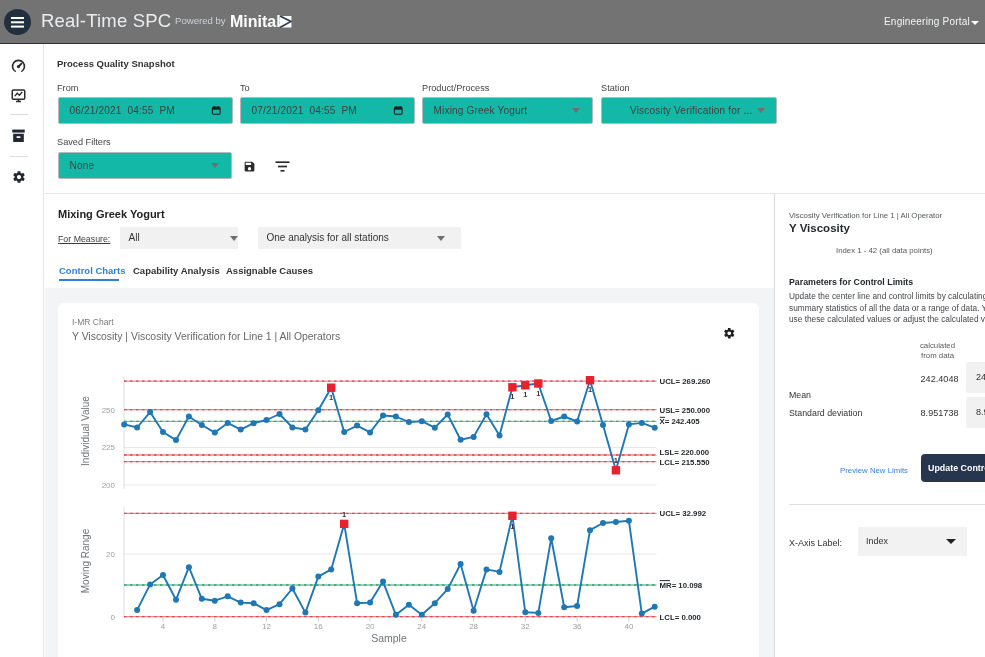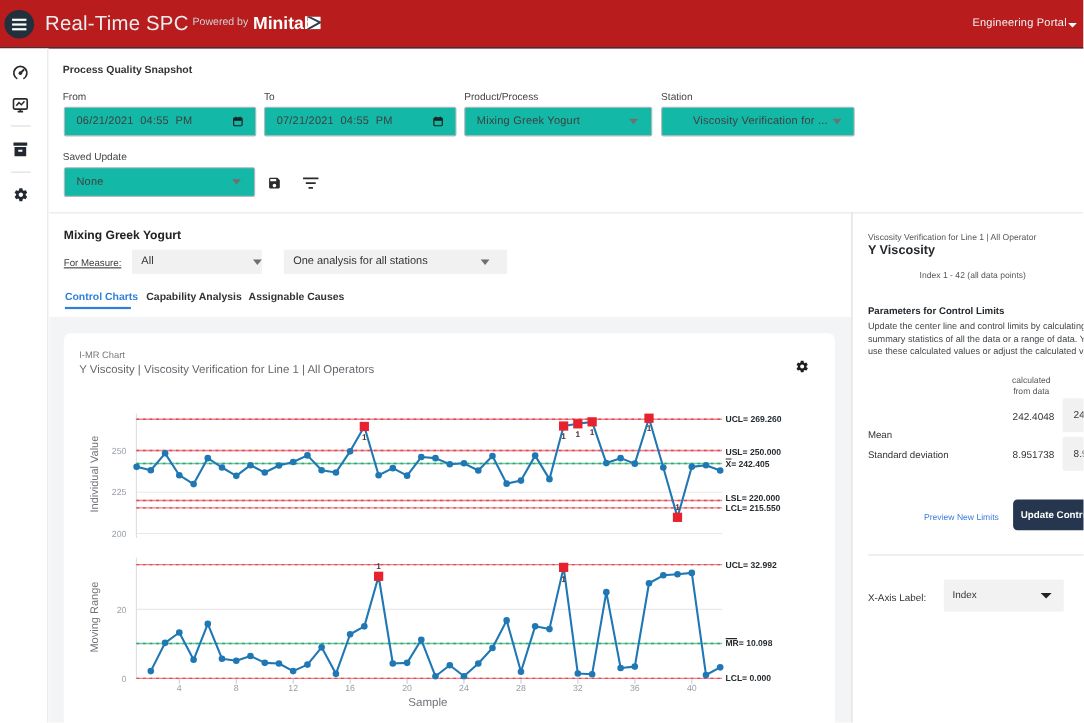--- a/index.html
+++ b/index.html
@@ -4,21 +4,21 @@
 * {margin:0;padding:0;box-sizing:border-box;}
 html,body {width:985px;height:657px;overflow:hidden;font-family:"Liberation Sans",sans-serif;background:#fff;position:relative;}
 .abs {position:absolute;}
 .lbl {position:absolute;font-size:9.2px;color:#454545;}
 .inp {position:absolute;height:27px;border:1px solid #b5b9bd;border-radius:2px;background:#14b8a6;font-size:10px;color:#3f3f3f;line-height:25px;padding-left:10.5px;letter-spacing:0.2px;}
 .gsel {position:absolute;background:#f1f1f2;font-size:10px;color:#333;line-height:22px;padding-left:9px;}
 .car {position:absolute;width:0;height:0;border-left:4.5px solid transparent;border-right:4.5px solid transparent;border-top:5px solid #6f6f6f;}
 </style></head>
 <body>
 
-<div class="abs" style="left:0;top:0;width:985px;height:44px;background:#b91c1c;border-bottom:1px solid #233240;">
+<div class="abs" style="left:0;top:0;width:985px;height:44px;background:#737373;border-bottom:1px solid #233240;">
   <div class="abs" style="left:4px;top:8.5px;width:27px;height:26px;border-radius:50%;background:#22303d;"></div>
   <div class="abs" style="left:10.5px;top:16.5px;width:13px;height:2.4px;background:#fff;box-shadow:0 4.3px 0 #fff, 0 8.6px 0 #fff;"></div>
   <div class="abs" style="left:41px;top:9.5px;font-size:18.5px;color:#e9edf0;letter-spacing:0.2px;">Real-Time SPC</div>
   <div class="abs" style="left:175px;top:15px;font-size:9.6px;color:#ccd3d9;">Powered by</div>
   <div class="abs" style="left:230px;top:13px;font-size:16px;font-weight:bold;color:#fff;">Minitab</div>
   <div class="abs" style="left:275px;top:13.5px;"><svg width="12" height="12" viewBox="0 0 12 12" style="margin-left:5px">
         <rect x="0" y="0" width="11.4" height="11.5" fill="#fff"></rect>
         <path d="M0 0 L11 5.4 L0 11.5" fill="none" stroke="#2d3e50" stroke-width="1.7"></path>
       </svg></div>
   <div class="abs" style="left:884px;top:15.5px;font-size:10px;color:#f2f5f7;letter-spacing:0.2px;">Engineering Portal</div>
@@ -60,21 +60,21 @@
 <div class="inp" style="left:240px;top:96.5px;width:175px;">07/21/2021&nbsp; 04:55&nbsp; PM</div>
 <svg width="10.5" height="10.5" viewBox="0 0 24 24" style="position:absolute;left:393px;top:105px">
     <rect x="3.2" y="4.8" width="17.6" height="16.4" rx="2.5" fill="none" stroke="#1d1d1d" stroke-width="2.4"></rect>
     <path d="M4 5.5 h16 v5.2 h-16 z" fill="#1d1d1d"></path>
     <path d="M7.5 2.6 v3.4 M16.5 2.6 v3.4" stroke="#1d1d1d" stroke-width="2.6" fill="none"></path>
   </svg>
 <div class="inp" style="left:422px;top:96.5px;width:171px;">Mixing Greek Yogurt</div>
 <div class="car" style="left:572px;top:108px;"></div>
 <div class="inp" style="left:601px;top:96.5px;width:176px;padding-left:28px;">Viscosity Verification for ...</div>
 <div class="car" style="left:757px;top:108px;"></div>
-<div class="lbl" style="left:57px;top:137px;">Saved Update</div>
+<div class="lbl" style="left:57px;top:137px;">Saved Filters</div>
 <div class="inp" style="left:58px;top:151.5px;width:174px;">None</div>
 <div class="car" style="left:211px;top:163px;"></div>
 <svg width="13" height="13" viewBox="0 0 24 24" style="position:absolute;left:243px;top:159.5px" fill="#2b2b2b">
     <path d="M17 3H5c-1.11 0-2 .9-2 2v14c0 1.1.89 2 2 2h14c1.1 0 2-.9 2-2V7l-4-4zm-5 16c-1.66 0-3-1.34-3-3s1.34-3 3-3 3 1.34 3 3-1.34 3-3 3zm3-10H5V5h10v4z"></path>
   </svg>
 <svg width="15" height="12" viewBox="0 0 15 12" style="position:absolute;left:274.5px;top:160.5px">
     <g stroke="#2b2b2b" stroke-width="1.7">
       <line x1="0.5" y1="1.2" x2="14.5" y2="1.2"></line>
       <line x1="3" y1="5.5" x2="12" y2="5.5"></line>
       <line x1="5.5" y1="9.8" x2="9.5" y2="9.8"></line>

